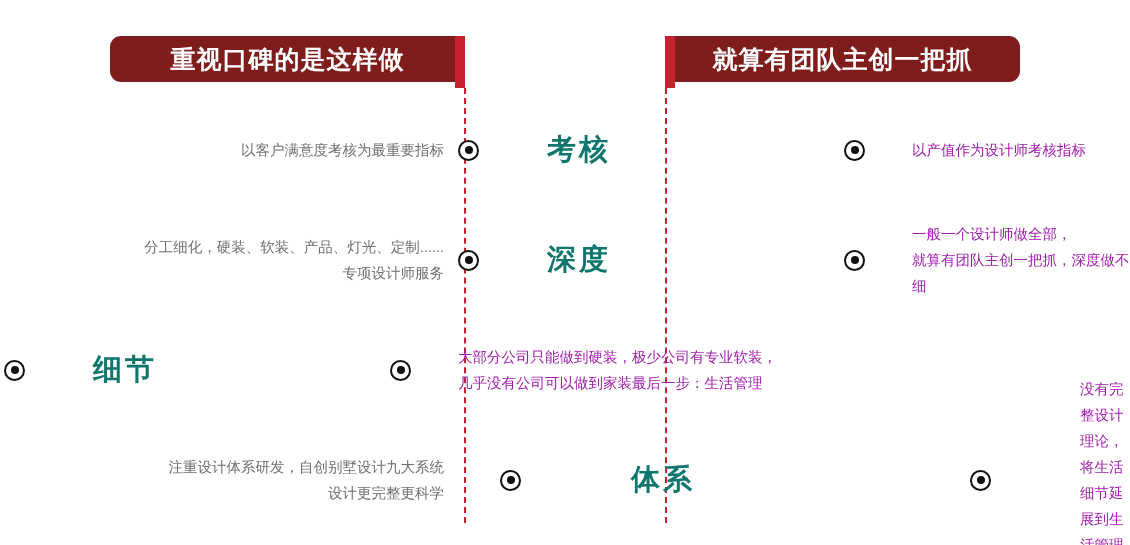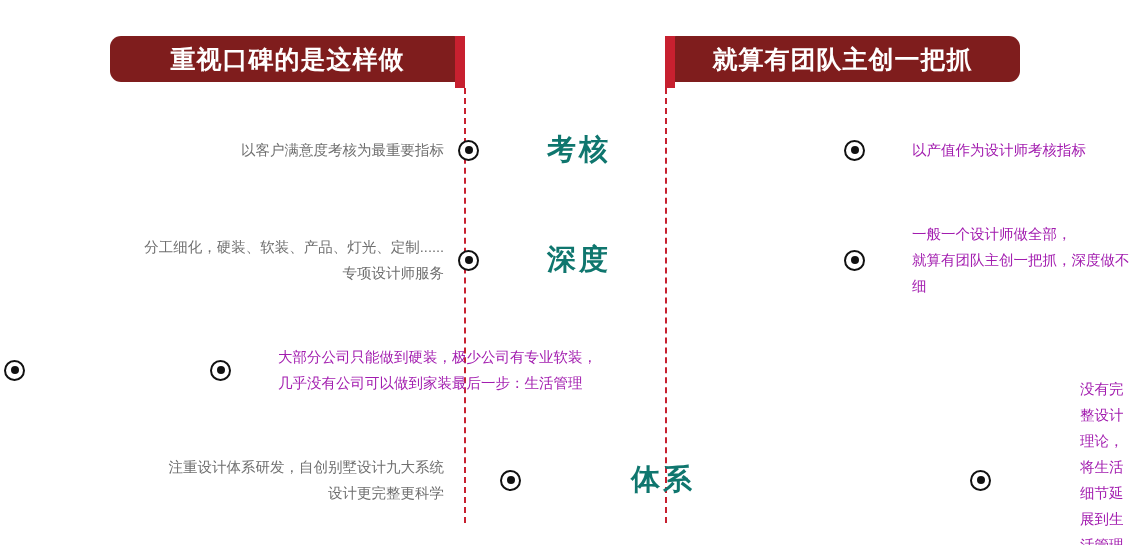--- a/index.html
+++ b/index.html
@@ -167,20 +167,21 @@
 专项设计师服务</div>
     <div class="node node-left"></div>
     <div class="center-label">深度</div>
     <div class="node node-right"></div>
     <div class="cell-right">一般一个设计师做全部，
 就算有团队主创一把抓，深度做不细</div>
   </div>
 
   <div class="row row-3">
     <div class="node node-left"></div>
+    <div class="center-label">细节</div>
     <div class="node node-right"></div>
     <div class="cell-right">大部分公司只能做到硬装，极少公司有专业软装，
 几乎没有公司可以做到家装最后一步：生活管理</div>
   </div>
 
   <div class="row row-4">
     <div class="cell-left">注重设计体系研发，自创别墅设计九大系统
 设计更完整更科学</div>
     <div class="node node-left"></div>
     <div class="center-label">体系</div>

